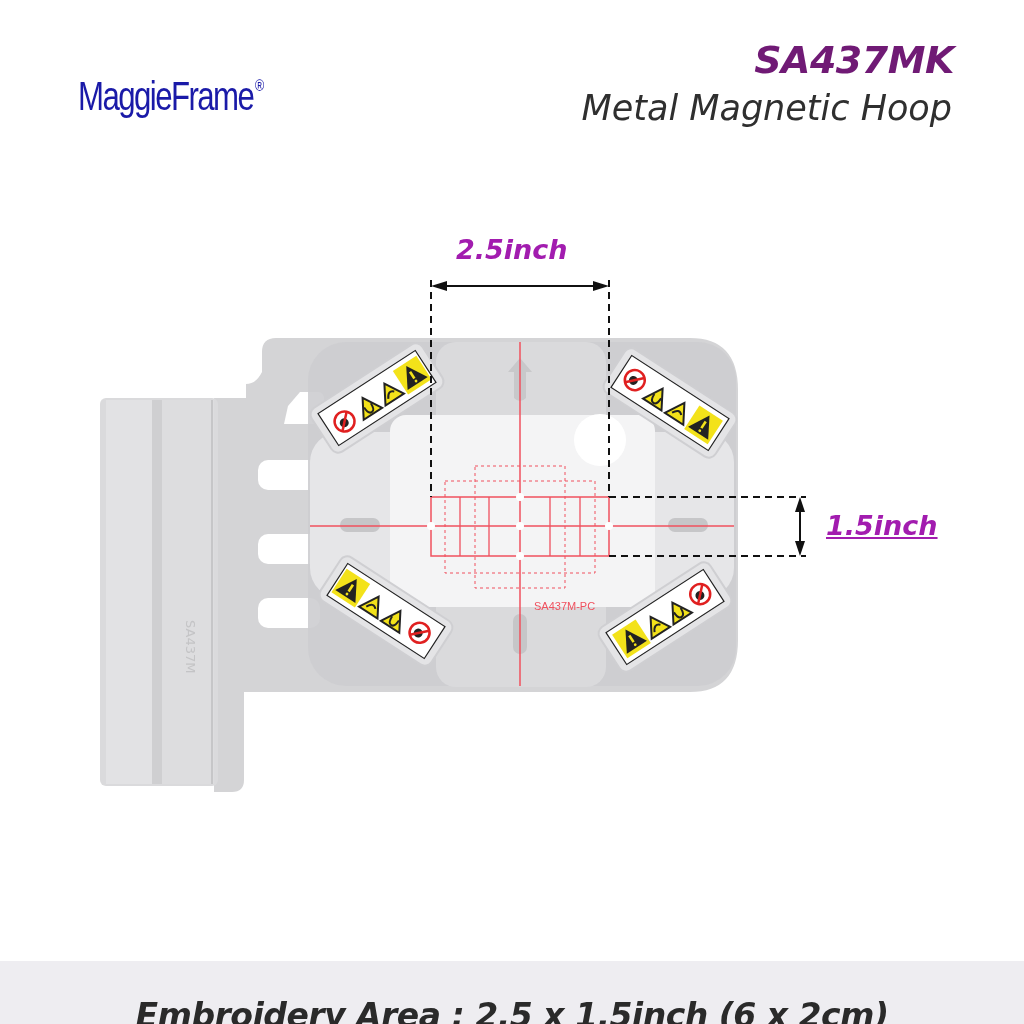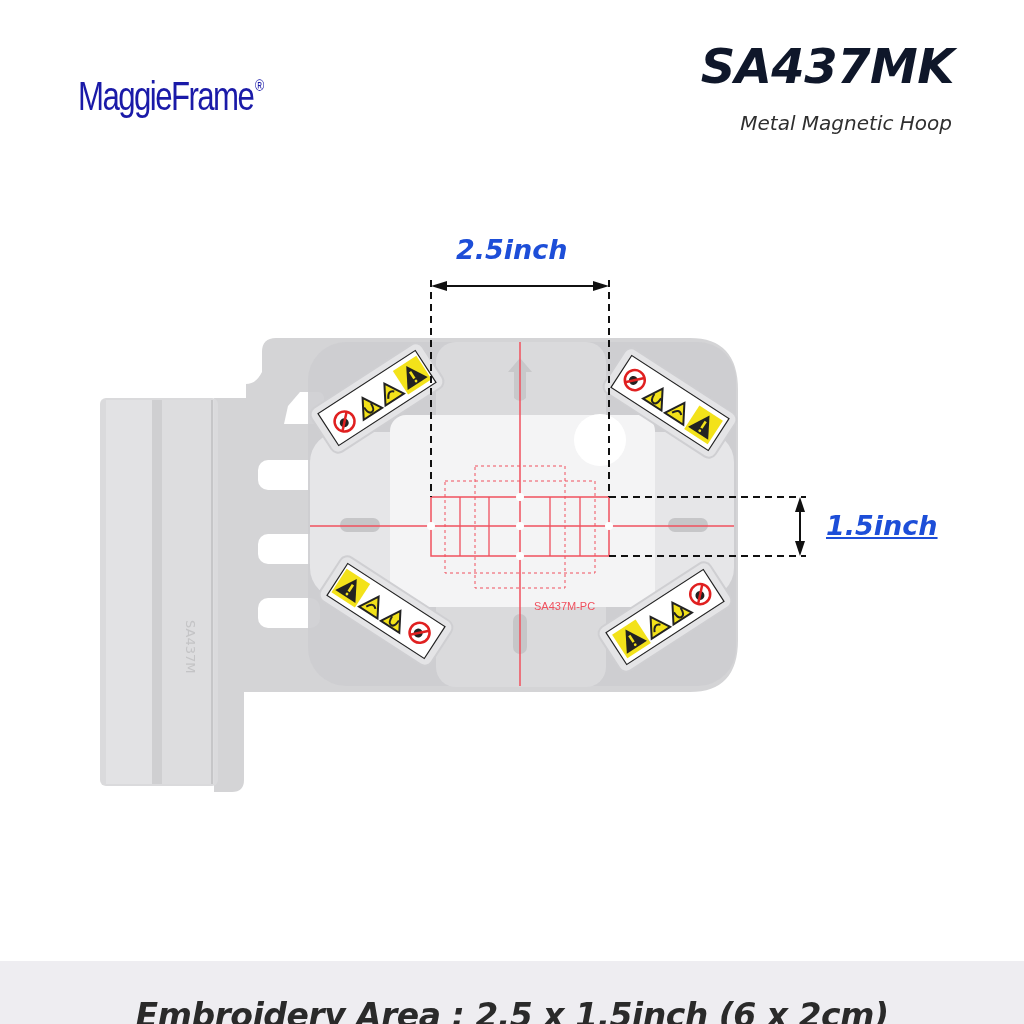--- a/index.html
+++ b/index.html
@@ -2,25 +2,25 @@
 <html><head>
 <meta charset="utf-8">
 <style>
   html, body { margin: 0; padding: 0; }
   body { width: 1024px; height: 1024px; background: #ffffff; position: relative; overflow: hidden;
          font-family: "DejaVu Sans", sans-serif; }
   .brand { position: absolute; left: 78px; top: 76px; color: #1a1aa8;
            font-family: "Liberation Sans", sans-serif; font-size: 40px; letter-spacing: -2px;
            transform: scaleX(0.78); transform-origin: left top; line-height: 1; }
   .brand sup { font-size: 16px; letter-spacing: 0; vertical-align: top; position: relative; top: 2px; margin-left: 2px; }
-  .model { position: absolute; right: 70px; top: 38px; font-size: 48px; font-weight: bold; font-style: italic;
-           color: #0f172a; font-family: "DejaVu Sans", sans-serif; letter-spacing: -0.5px; }
-  .subtitle { position: absolute; right: 72px; top: 88px; font-size: 20px; font-style: italic; color: #2f2f2f;
-              font-family: "DejaVu Sans", sans-serif; font-weight: normal; margin-top: 23px; }
-  .dim-label { position: absolute; font-weight: bold; font-style: italic; color: #1d4ed8; font-size: 27px;
+  .model { position: absolute; right: 70px; top: 38px; font-size: 38px; font-weight: bold; font-style: italic;
+           color: #701a75; font-family: "DejaVu Sans", sans-serif; letter-spacing: -0.5px; }
+  .subtitle { position: absolute; right: 72px; top: 88px; font-size: 35px; font-style: italic; color: #2f2f2f;
+              font-family: "DejaVu Sans", sans-serif; font-weight: normal; }
+  .dim-label { position: absolute; font-weight: bold; font-style: italic; color: #a21caf; font-size: 27px;
                font-family: "DejaVu Sans", sans-serif; }
   .dim-w { left: 456px; top: 234px; }
   .dim-h { left: 826px; top: 510px; text-decoration: underline; }
   .diagram { position: absolute; left: 0; top: 0; }
   .footer { position: absolute; left: 0; top: 936px; width: 1024px; height: 108px; background: #eeedf1;
             display: flex; align-items: center; justify-content: center; margin-top: 25px; }
   .footer-text { font-size: 33px; font-weight: bold; font-style: italic; color: #2a2a2a;
                  font-family: "DejaVu Sans", sans-serif; letter-spacing: -0.5px; }
 </style>
 </head>

